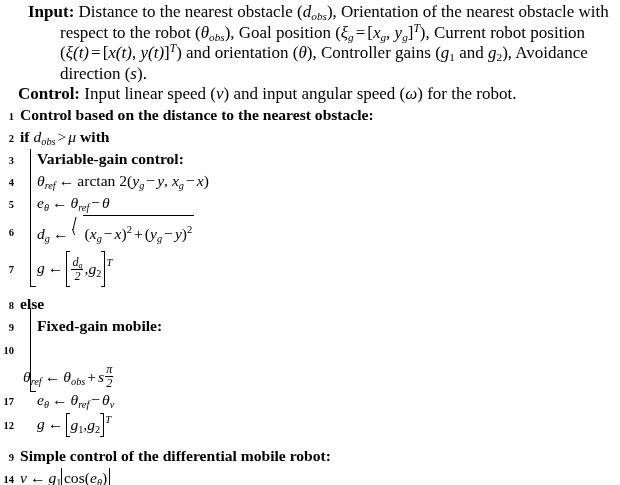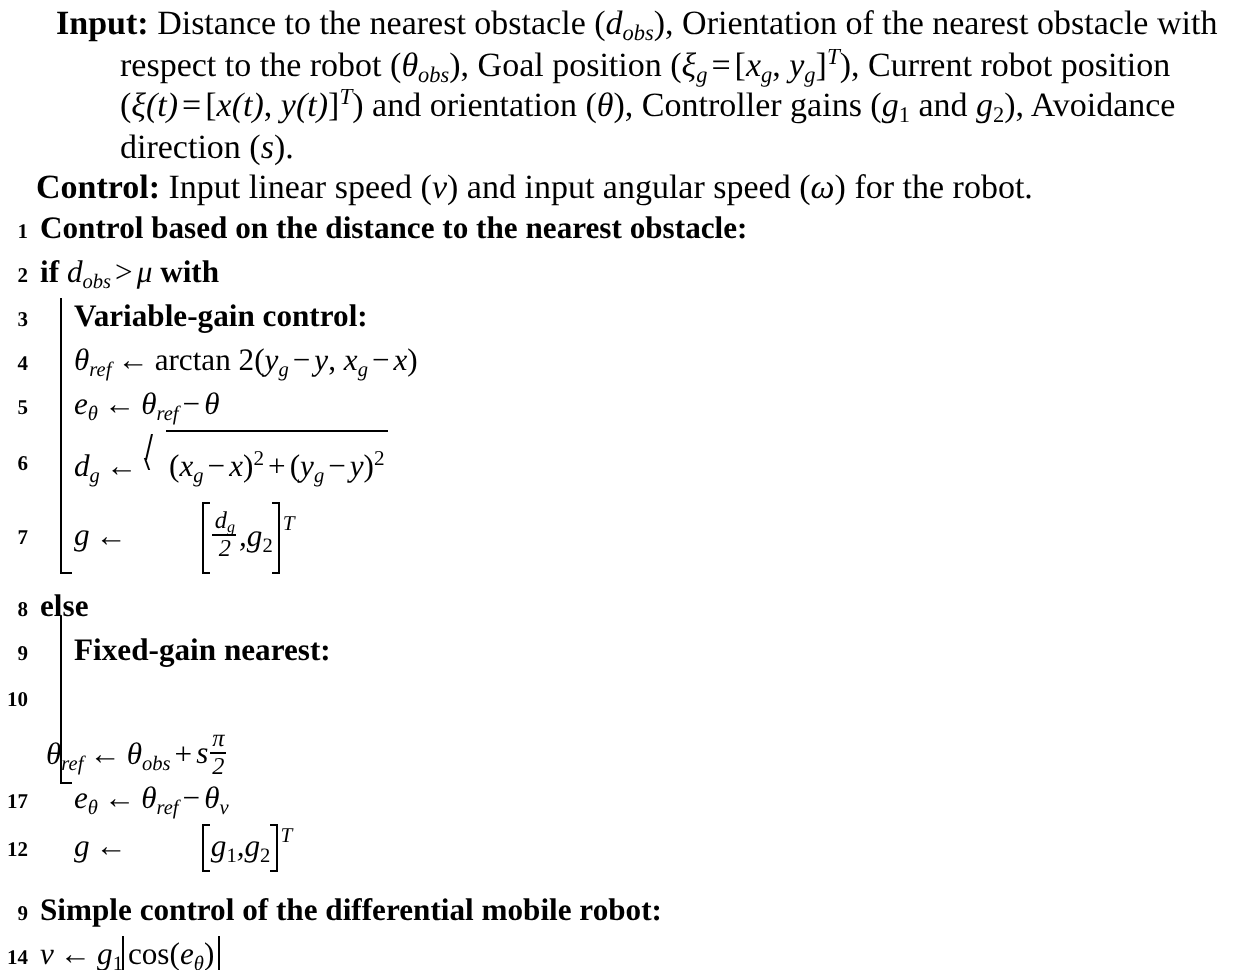--- a/index.html
+++ b/index.html
@@ -139,21 +139,20 @@
   }
 
   
   .bigbr { display: inline-block; position: relative; vertical-align: middle; }
   .bigbr > .inner {
     display: inline-block;
     border-left: 1.1px solid #000;
     border-right: 1.1px solid #000;
     padding: 1px 3px;
     position: relative;
-    margin-left: 35px;
   }
   .bigbr > .inner::before,
   .bigbr > .inner::after {
     content: "";
     position: absolute;
     width: 3.5px; height: 1.1px;
     background: #000;
   }
   .bigbr > .inner::before { left: -0.5px; top: 0; }
   .bigbr > .inner::after  { left: -0.5px; bottom: 0; }
@@ -238,21 +237,21 @@
       <div class="content ind1" style="line-height:34px;"><span class="m">g</span><span class="arrow">←</span><span class="bigbr"><span class="inner"><span class="cap-tr"></span><span class="cap-br"></span><span class="frac"><span class="num m"><span>d</span><sub>g</sub></span><span class="den m">2</span></span><span class="m">,</span><span class="m"><span>g</span><sub class="up">2</sub></span></span><span class="tsup">T</span></span></div>
     </div>
 
     <div class="line" style="margin-top:6px;">
       <div class="lineno">8</div>
       <div class="content bold">else</div>
     </div>
 
     <div class="line">
       <div class="lineno">9</div>
-      <div class="content bold ind1">Fixed-gain nearest:</div>
+      <div class="content bold ind1">Fixed-gain mobile:</div>
     </div>
 
     <div class="line" style="min-height:24px;flex-direction:column;">
       <div class="lineno" style="line-height:24px;">10</div>
       <div class="content ind1" style="line-height:24px;"><span class="m"><span>θ</span><sub>ref</sub></span><span class="arrow">←</span><span class="m"><span>θ</span><sub>obs</sub></span><span class="op">+</span><span class="m">s</span><span class="frac"><span class="num m">π</span><span class="den m">2</span></span></div>
     </div>
 
     <div class="line">
       <div class="lineno">17</div>
       <div class="content ind1"><span class="m"><span>e</span><sub>θ</sub></span><span class="arrow">←</span><span class="m"><span>θ</span><sub>ref</sub></span><span class="op">−</span><span class="m"><span>θ</span><sub>v</sub></span></div>

